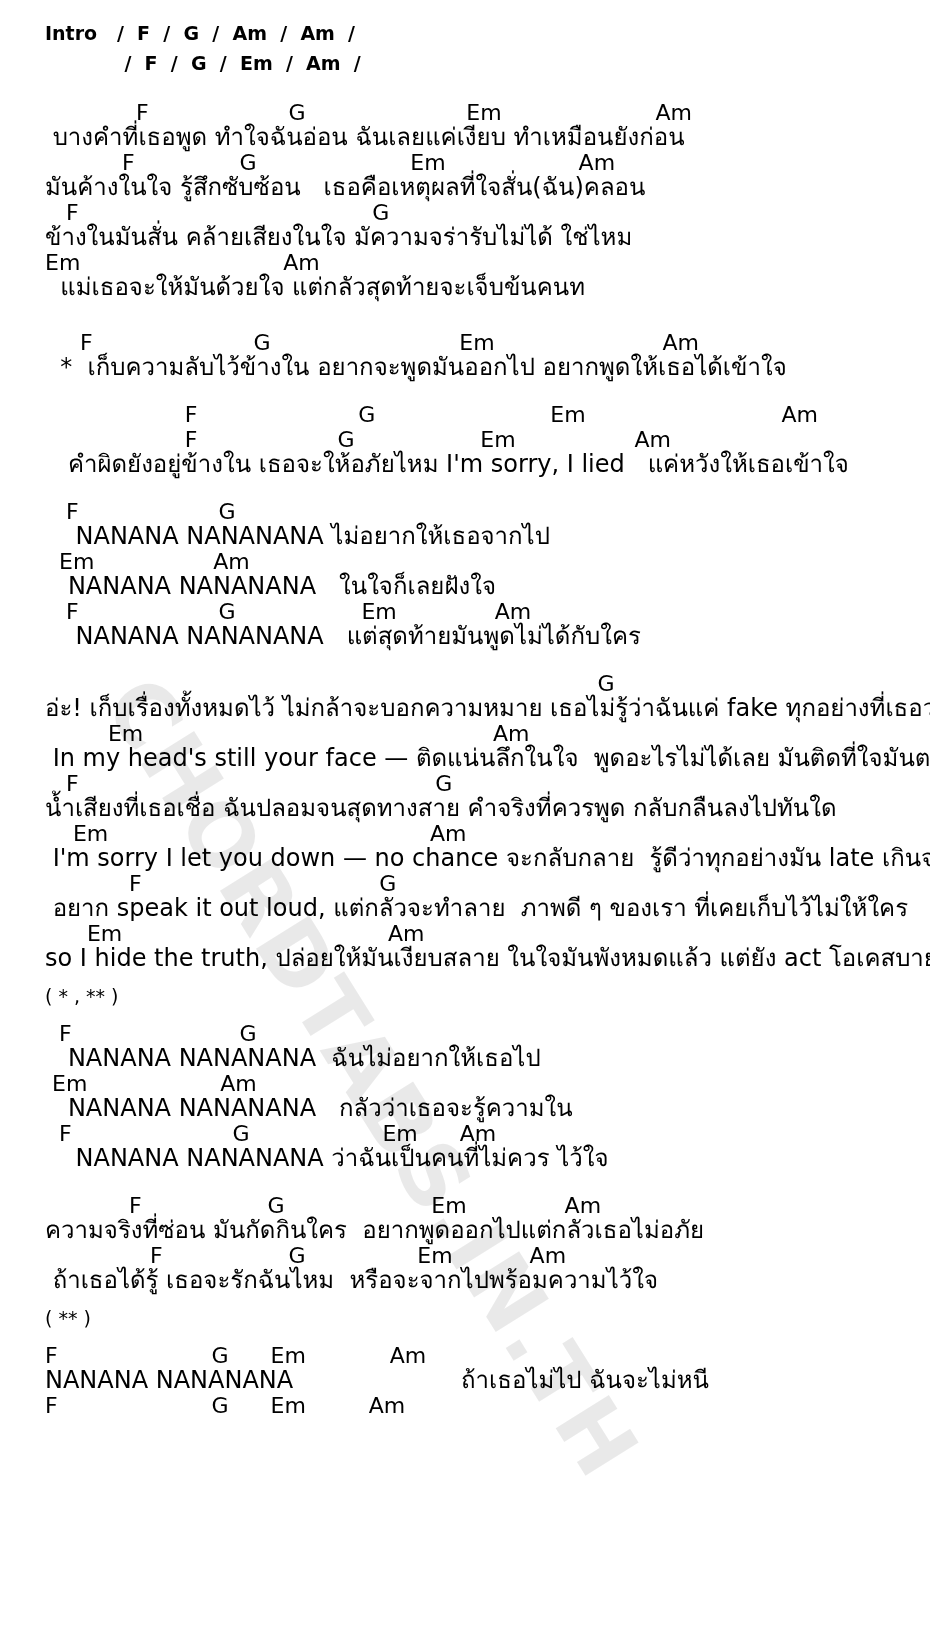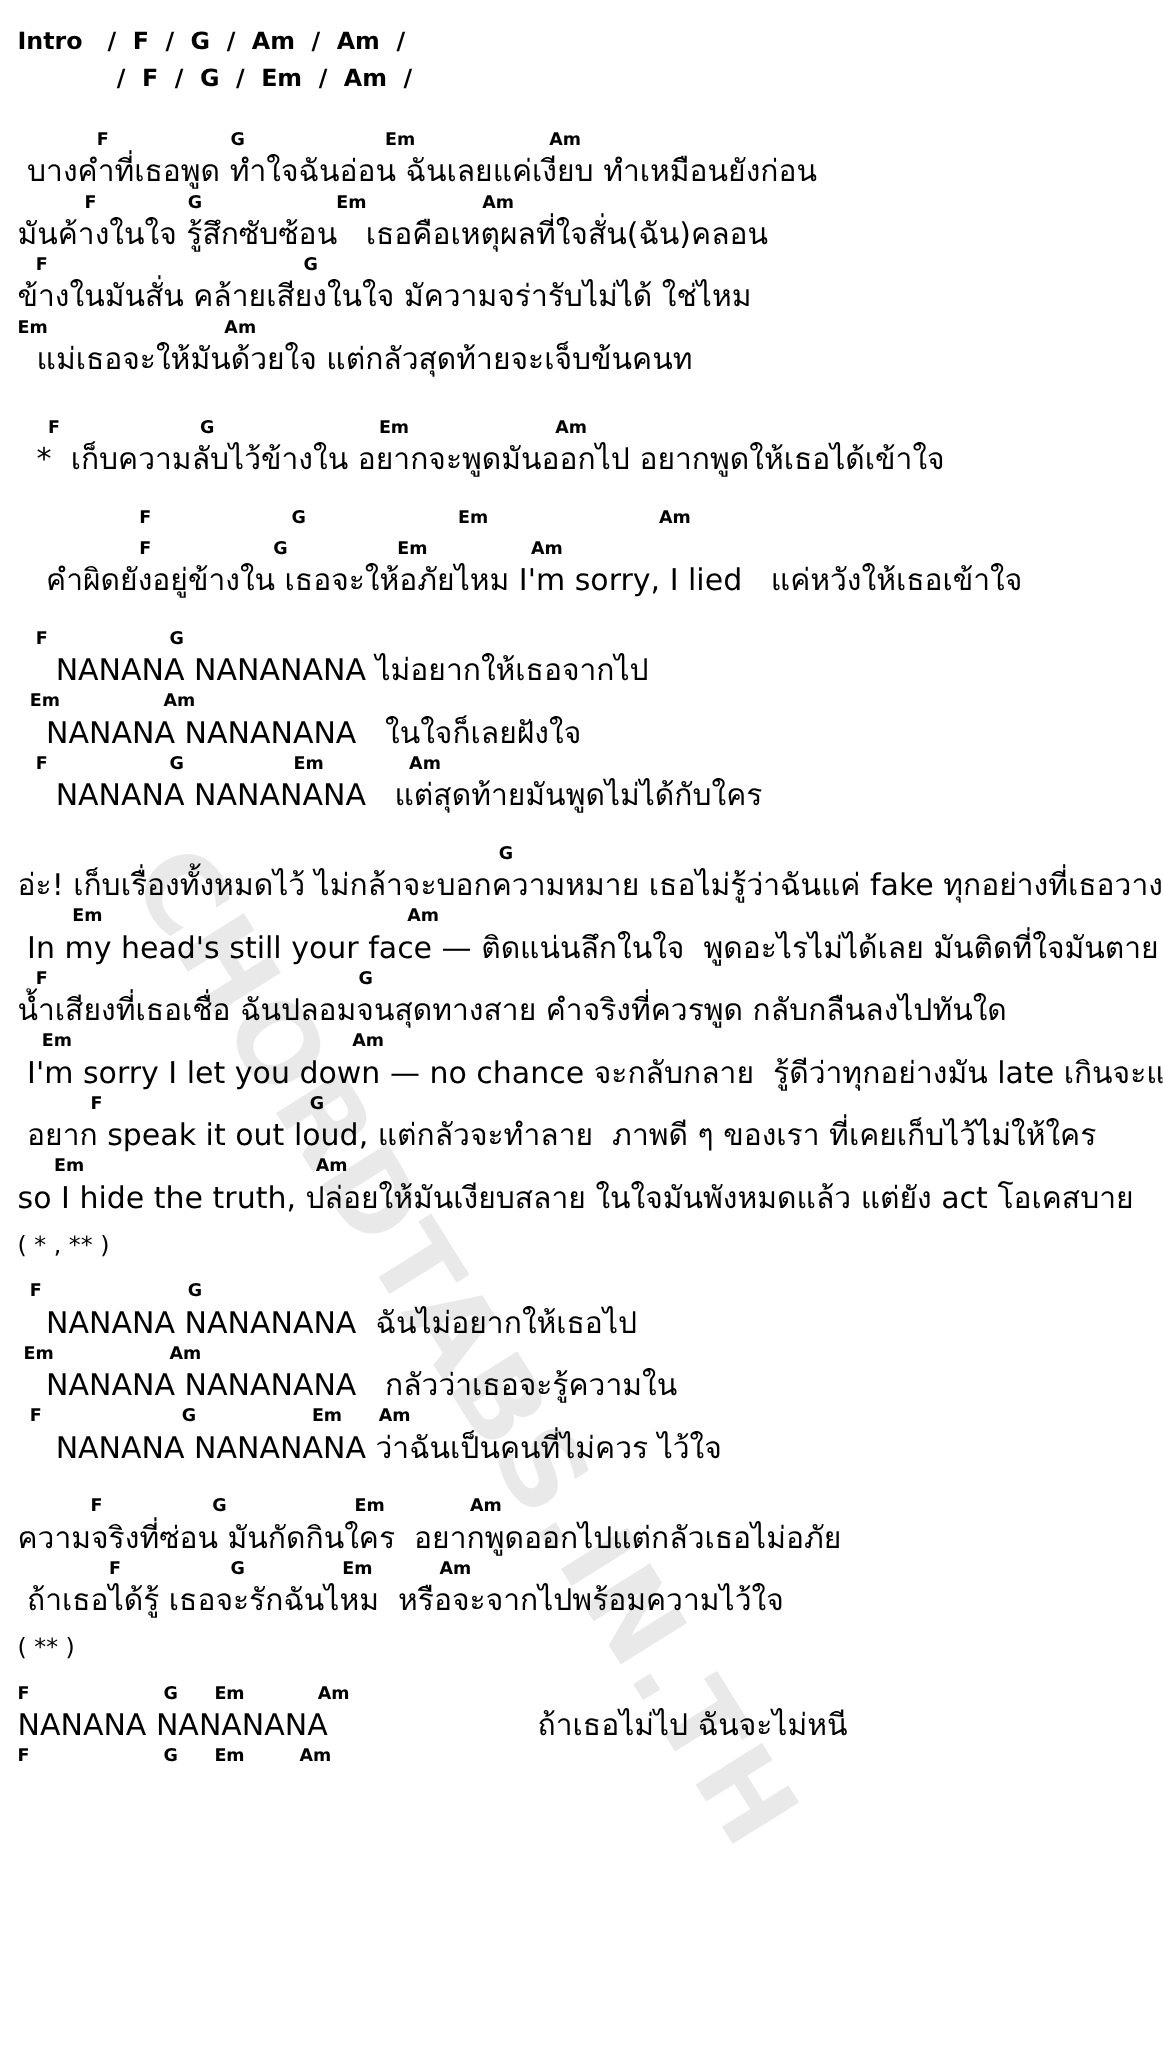--- a/index.html
+++ b/index.html
@@ -51,24 +51,25 @@
   }
   .block {
     margin: 0;
   }
   .line {
     white-space: pre;
     font-size: 19px;
     line-height: 25px;
     height: 25px;
     letter-spacing: 0px;
+    margin-left: 31px;
   }
   .line.chords {
-    font-weight: bold;
-    font-size: 14px;
+    font-weight: normal;
+    font-size: 22px;
   }
   .line.lyrics {
     font-size: 24px;
   }
   .line.intro {
     font-weight: bold;
     font-size: 19px;
     line-height: 30px;
     height: 30px;
   }

